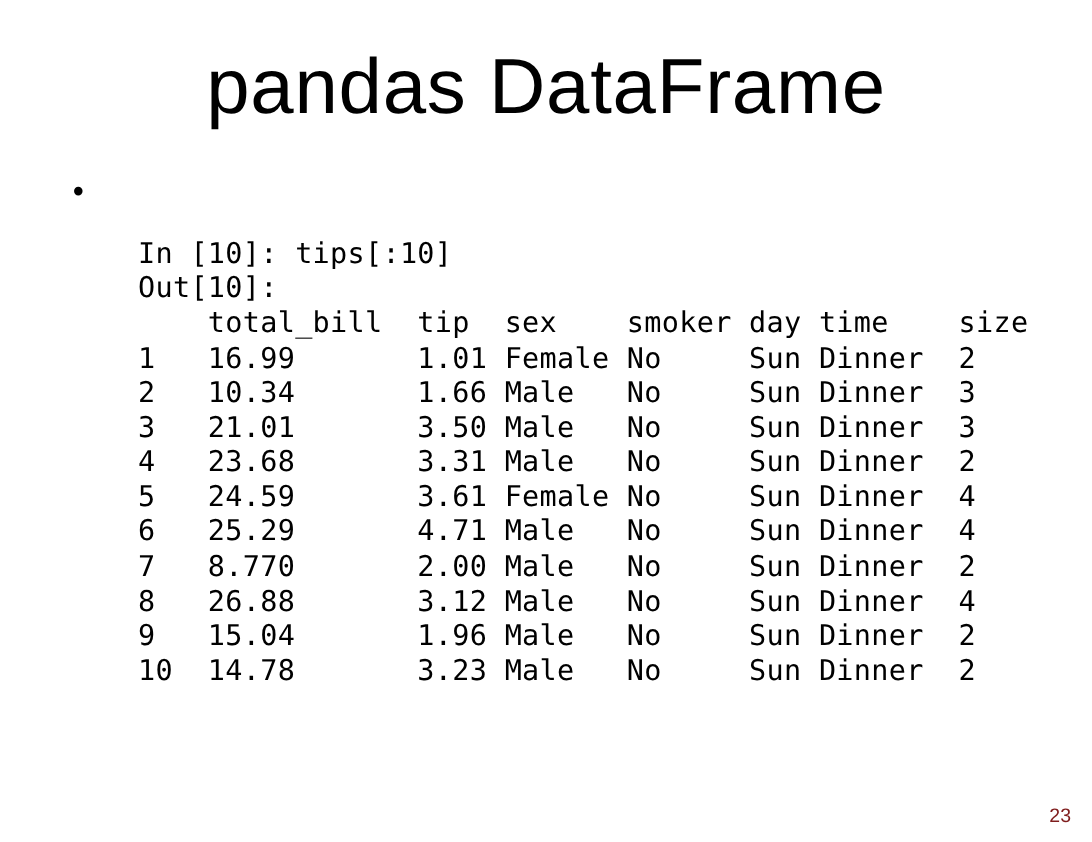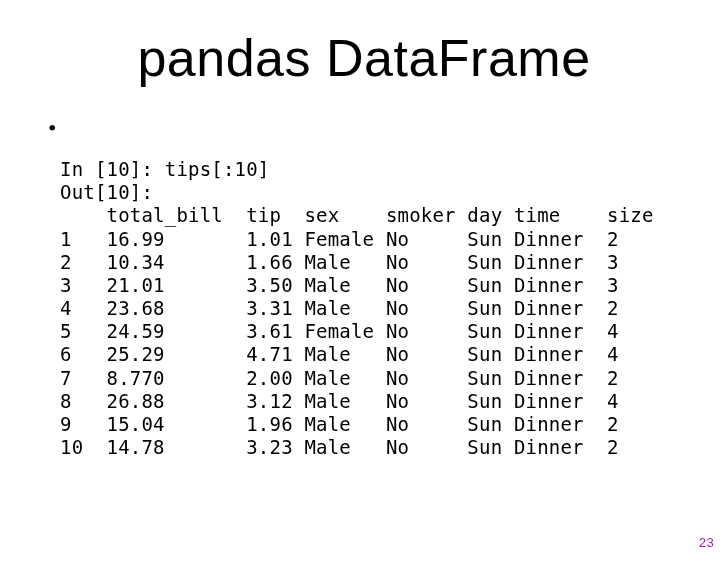--- a/index.html
+++ b/index.html
@@ -43,30 +43,30 @@
     .bullet-text {
       font-size: 28px;
       font-family: 'Gill Sans', 'Gill Sans MT', 'Trebuchet MS', Verdana, sans-serif;
       font-weight: normal;
     }
     .code-block {
       font-family: 'Andale Mono', 'Lucida Console', Monaco, Consolas, monospace;
       font-size: 19px;
       line-height: 1.22;
       white-space: pre;
-      margin-left: 20px;
+      margin-left: 52px;
       letter-spacing: 0.2px;
     }
     .page-number {
       position: absolute;
       bottom: 10px;
       right: 14px;
       font-size: 13px;
-      font-family: Liberation Mono, monospace;
-      color: #a21caf;
+      font-family: Liberation Sans, sans-serif;
+      color: #7f1d1d;
     }
   </style>
 </head>
 <body>
 
 <div class="slide">
   <h1 class="title">pandas DataFrame</h1>
 
   <div class="bullet-row">
     <span class="bullet">•</span>

